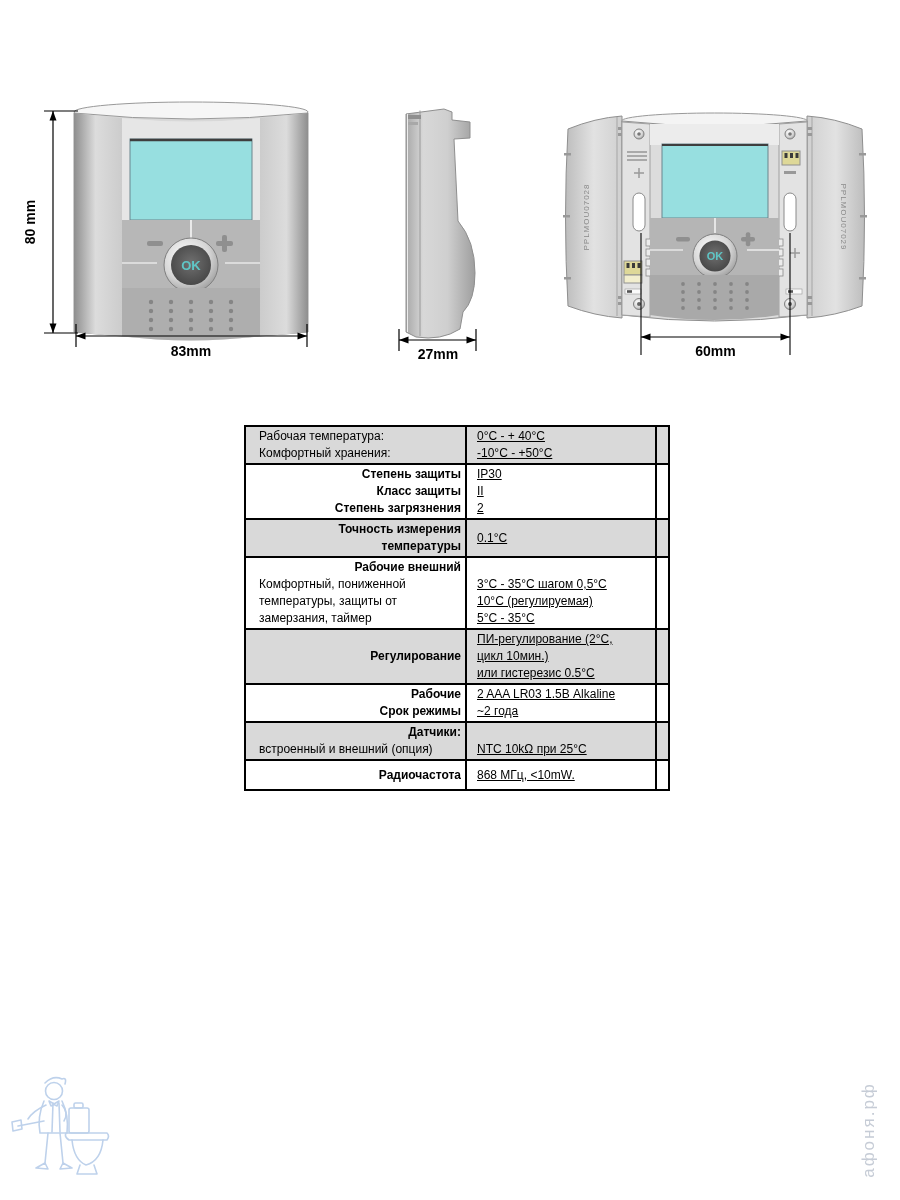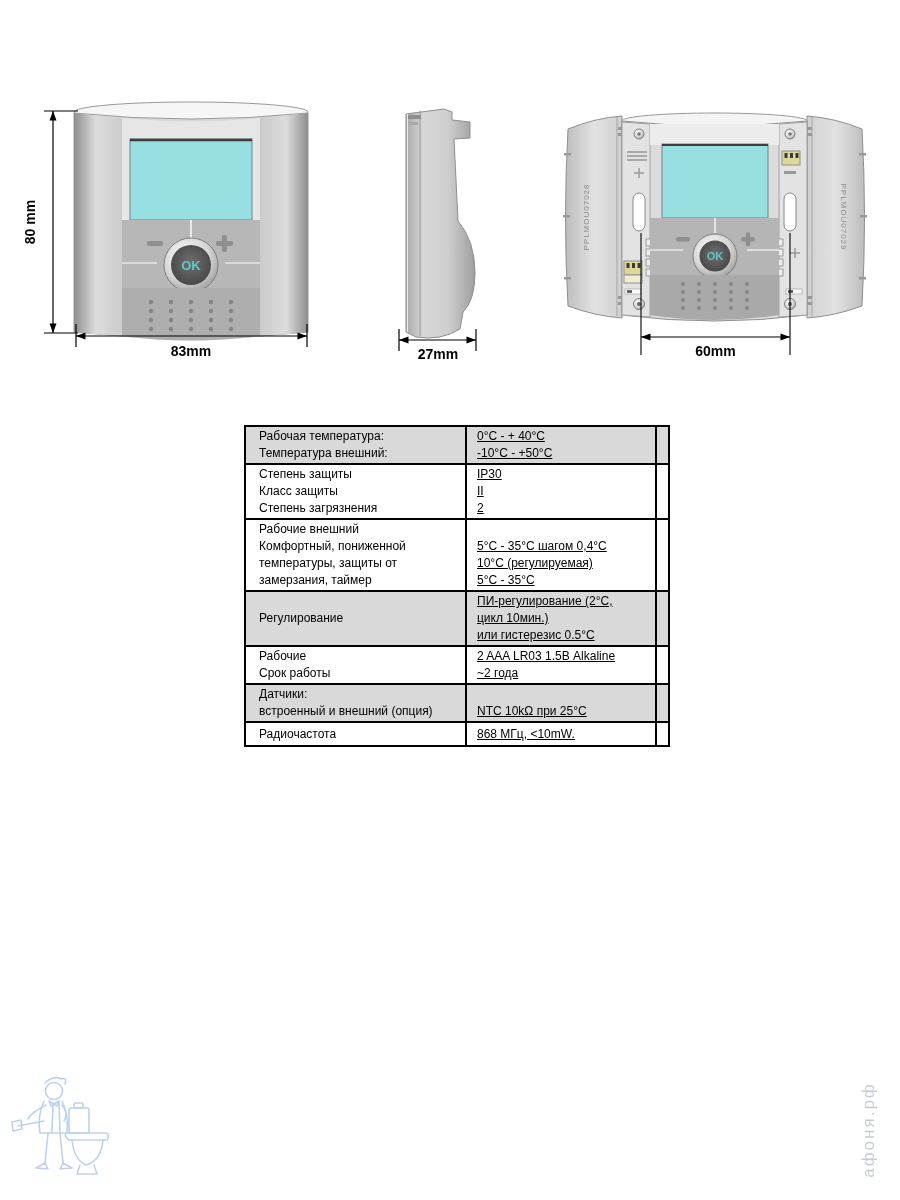--- a/index.html
+++ b/index.html
@@ -9,21 +9,21 @@
 
   
   table.spec { position:absolute; left:244px; top:425px; width:424px;
                border-collapse:collapse; table-layout:fixed;
                font-size:12px; line-height:17px; }
   .spec td { border:2px solid #000; vertical-align:top; padding:1px 4px 1px 13px; }
   .spec td.val { padding-left:10px;text-decoration:underline; }
   .spec td.end { padding:0; }
   .spec tr.shade { background:#d9d9d9; }
   .ln { white-space:nowrap; overflow:hidden; }
-  .b  { font-weight:normal; }
+  .b  { font-weight:bold;text-align:right; }
   .sp { height:17px; }
   td.vmid { vertical-align:middle; }
 
   
   .dim { font-family:"Liberation Sans", sans-serif; font-size:14px; font-weight:bold; fill:#000; }
   .pn  { font-family:"Liberation Sans", sans-serif; font-size:8px; fill:#8a8a8a; letter-spacing:1px; }
   .okt { font-family:"Liberation Sans", sans-serif; font-weight:bold; fill:#5fc6c6; }
 
   
   .site-vert { position:absolute; left:813px; top:1120px; width:112px; height:20px;
@@ -291,90 +291,100 @@
   <table class="spec">
     <colgroup>
         <col style="width:221px">
         <col style="width:190px">
         <col style="width:13px">
       </colgroup>
     <tbody>
         <tr class="shade" style="height:35px">
       <td>
         <div class="ln">Рабочая температура:</div>
-        <div class="ln">Температура внешний:</div>
+        <div class="ln">Комфортный хранения:</div>
       </td>
       <td class="val">
         <div class="ln">0°C - + 40°C</div>
         <div class="ln">-10°C - +50°C</div>
       </td>
       <td class="end"></td>
     </tr>
     <tr style="height:53px">
       <td>
         <div class="ln b">Степень защиты</div>
         <div class="ln b">Класс защиты</div>
         <div class="ln b">Степень загрязнения</div>
       </td>
       <td class="val">
         <div class="ln">IP30</div>
         <div class="ln">II</div>
         <div class="ln">2</div>
+      </td>
+      <td class="end"></td>
+    </tr>
+    <tr class="shade" style="height:35px">
+      <td>
+        <div class="ln b">Точность измерения</div>
+        <div class="ln b">температуры</div>
+      </td>
+      <td class="val vmid">
+        <div class="ln">0.1°C</div>
       </td>
       <td class="end"></td>
     </tr>
     <tr style="height:69px">
       <td>
         <div class="ln b">Рабочие внешний</div>
         <div class="ln">Комфортный, пониженной</div>
         <div class="ln">температуры, защиты от</div>
         <div class="ln">замерзания, таймер</div>
       </td>
       <td class="val">
         <div class="ln sp"></div>
-        <div class="ln">5°C - 35°C шагом 0,4°C</div>
+        <div class="ln">3°C - 35°C шагом 0,5°C</div>
         <div class="ln">10°C (регулируемая)</div>
         <div class="ln">5°C - 35°C</div>
       </td>
       <td class="end"></td>
     </tr>
     <tr class="shade" style="height:51px">
       <td class="vmid">
         <div class="ln b">Регулирование</div>
       </td>
       <td class="val">
         <div class="ln">ПИ-регулирование (2°C,</div>
         <div class="ln">цикл 10мин.)</div>
         <div class="ln">или гистерезис 0.5°C</div>
       </td>
       <td class="end"></td>
     </tr>
     <tr style="height:35px">
       <td>
         <div class="ln b">Рабочие</div>
-        <div class="ln b">Срок работы</div>
+        <div class="ln b">Срок режимы</div>
       </td>
       <td class="val">
         <div class="ln">2 AAA LR03 1.5В Alkaline</div>
         <div class="ln">~2 года</div>
       </td>
       <td class="end"></td>
     </tr>
     <tr class="shade" style="height:35px">
       <td>
         <div class="ln b">Датчики:</div>
         <div class="ln">встроенный и внешний (опция)</div>
       </td>
       <td class="val">
         <div class="ln sp"></div>
         <div class="ln">NTC 10kΩ при 25°C</div>
       </td>
       <td class="end"></td>
     </tr>
-    <tr style="height:24px">
+    <tr style="height:30px">
       <td class="vmid">
         <div class="ln b">Радиочастота</div>
       </td>
       <td class="val vmid">
         <div class="ln">868 МГц, &lt;10mW.</div>
       </td>
       <td class="end"></td>
     </tr>
   </tbody>
     </table>

